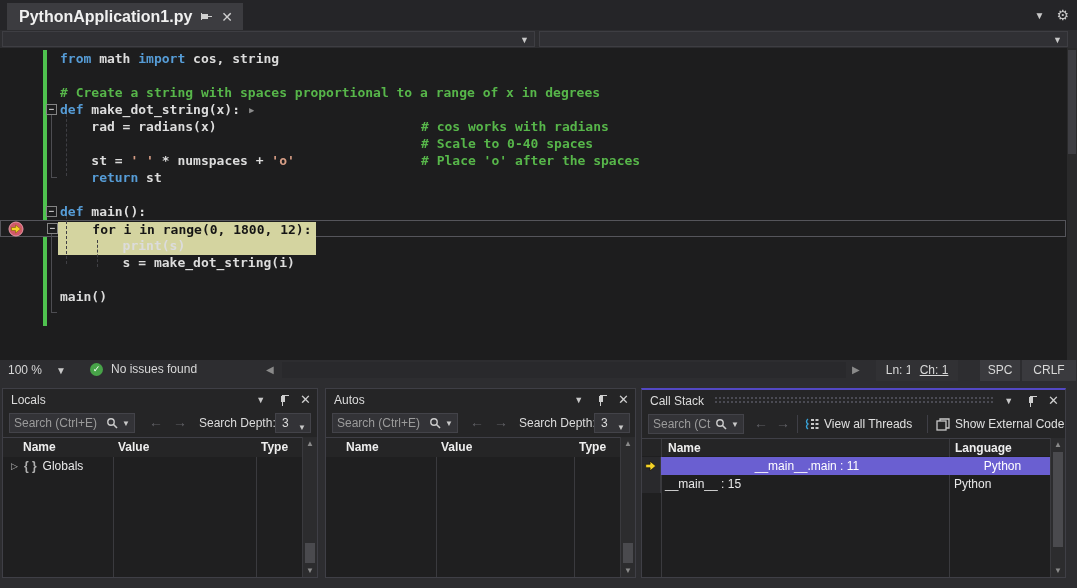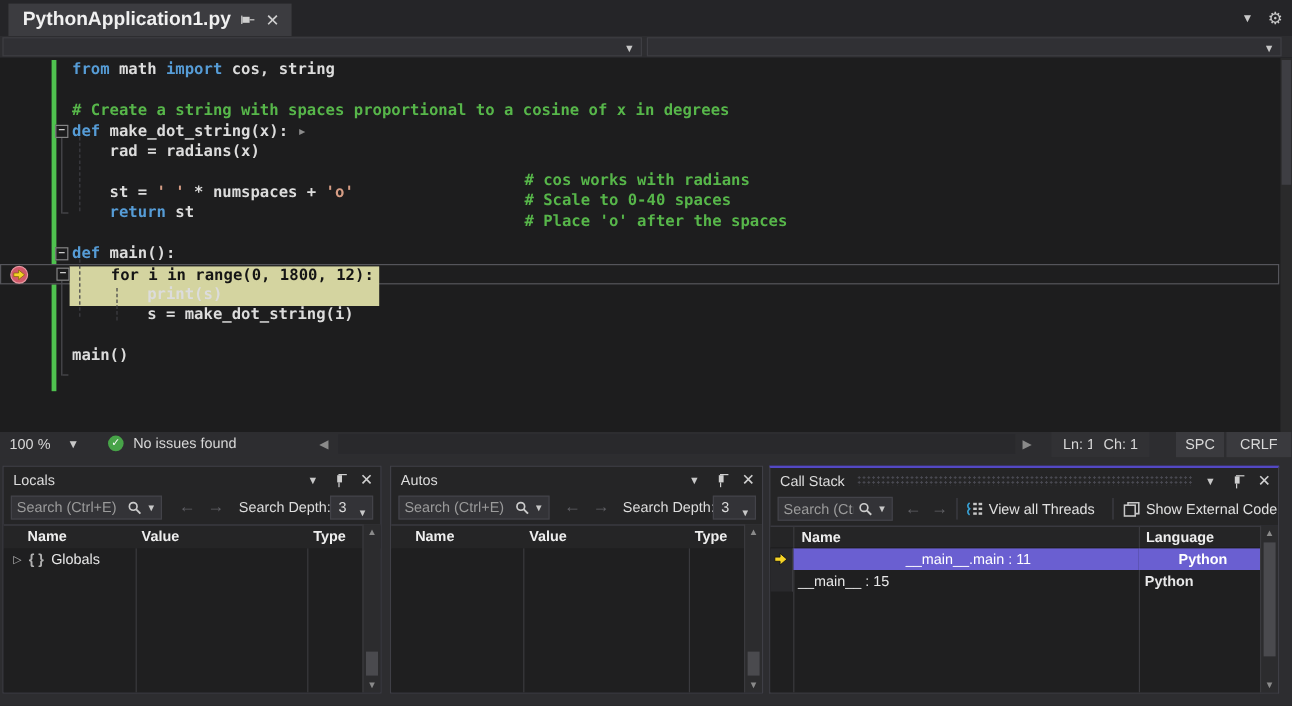--- a/index.html
+++ b/index.html
@@ -35,21 +35,21 @@
   .code-line { position:relative; height:17px; line-height:17px; padding-left:60px;
                white-space:pre; font-family:"DejaVu Sans Mono", monospace; font-size:13px; font-weight:600; }
   .code-line .kw  { color:#569cd6; }
   .code-line .pl  { color:#dcdcdc;margin-top:16px; }
   .code-line .com { color:#57b64a; }
   .code-line .str { color:#d69d85; }
   .code-line .num { color:#b5cea8; }
   .code-line.hl { border:1px solid #55555b; background:#1e1e1f; }
   .code-line.hl .ct { background:#d4d4a0; padding:0 4px 0 3px; margin-left:-3px; display:inline-block; height:33px; line-height:15px; }
   .code-line.hl .ct span { color:#151515; }
-  .cmt { position:absolute; left:437px; top:0;margin-top:24px; }
+  .cmt { position:absolute; left:421px; top:0; }
   .marker { color:#8c8c8c; }
   .fold { position:absolute; left:46px; top:3px; width:11px; height:11px; border:1px solid #848484;
           background:#1d1d1e; color:#cccccc; font-size:9px; line-height:9px; text-align:center;
           font-family:"DejaVu Sans Mono", monospace; z-index:3; }
   .hl .fold { top:2px; }
   .bpwrap { position:absolute; left:7px; top:0px; width:16px; height:16px; }
   .guide  { position:absolute; border-left:1px solid #4d4d52; }
   .guide.tick::after { content:""; position:absolute; left:0; bottom:0; width:5px; border-bottom:1px solid #4d4d52; }
   .guide.dash { border-left:1px dashed #3f3f44; }
   .ed-vscroll { position:absolute; right:0; top:0; width:10px; height:312px; background:#2a2a2b; }
@@ -60,21 +60,21 @@
               color:#d8d8d8; font-size:12px; }
   .zoomctl { position:absolute; left:8px; top:3px; display:flex; gap:14px; align-items:center; cursor:default; }
   .issues { position:absolute; left:90px; top:2px; display:flex; gap:8px; align-items:center; }
   .chkcirc { width:13px; height:13px; border-radius:50%; background:#47a348; color:#fff; font-size:9px;
              line-height:13px; text-align:center; }
   .hsb-left  { position:absolute; left:266px; top:4px; color:#8a8a8a; font-size:10px; }
   .hsb-track { position:absolute; left:282px; top:2px; width:564px; height:16px; background:#29292c; }
   .hsb-right { position:absolute; left:852px; top:4px; color:#8a8a8a; font-size:10px; }
   .seg { position:absolute; top:0px; height:21px; line-height:21px; text-align:center; background:#313134; }
   #seg-ln   { left:876px; width:52px; }
-  #seg-ch   { left:910px; width:48px; }
+  #seg-ch   { left:910px; width:48px;text-decoration:underline; }
   #seg-spc  { left:980px; width:40px; background:#3a3a3e; }
   #seg-eol  { left:1022px; width:54px; background:#3a3a3e; }
 
   
   .panel { position:absolute; top:388px; height:190px; background:#252526; border:1px solid #3f3f46; }
   #p-locals    { left:2px;   width:316px; }
   #p-autos     { left:325px; width:311px; }
   #p-callstack { left:641px; width:425px; border-top:2px solid #5348c4; }
   .p-title { position:relative; height:21px; display:flex; align-items:center; padding:0 6px 0 8px;
              color:#dcdcdc; font-size:12px; }
@@ -113,21 +113,21 @@
 
   .lrow { position:absolute; left:0; top:0; height:18px; width:100%; display:flex; align-items:center;
           color:#e8e8e8; font-size:12px; }
   .tri { color:#b8b8b8; font-size:9px; margin:0 6px 0 8px; }
   .braces { color:#b0b0b0; margin-right:6px; font-weight:700; }
 
   
   .csrow { position:absolute; left:0; width:409px; height:18px; display:flex; font-size:12px; color:#e8e8e8; }
   .cs-gutter { width:19px; background:#29292c; border-right:1px solid #3a3a3e; position:relative; flex:none; }
   .cs-name { flex:none; width:288px; padding-left:4px; line-height:18px; }
-  .cs-lang { flex:none; width:102px; padding-left:5px; line-height:18px;font-weight:bold; }
+  .cs-lang { flex:none; width:102px; padding-left:5px; line-height:18px; }
   .csrow.sel .cs-name, .csrow.sel .cs-lang { background:#6a5fd1; color:#ffffff;text-align:center; }
   .cs-arrow { position:absolute; left:1px; top:2px; }
 </style>
 </head>
 <body>
 
 <div id="app">
 
   <div class="tabbar">
     <div class="tab">
@@ -152,21 +152,21 @@
     <div class="navcombo" id="nav2">
         <span class="chev">▼</span>
       </div>
   </div>
 
   <div class="editor">
     <div class="changebar"></div>
     <div class="code-lines">
         <div class="code-line"><span class="ct"><span class="kw">from</span><span class="pl"> math </span><span class="kw">import</span><span class="pl"> cos, string</span></span></div>
         <div class="code-line"><span class="ct"></span></div>
-        <div class="code-line"><span class="ct"><span class="com"># Create a string with spaces proportional to a cosine of x in degrees</span></span></div>
+        <div class="code-line"><span class="ct"><span class="com"># Create a string with spaces proportional to a range of x in degrees</span></span></div>
         <div class="code-line"><span class="fold">−</span><span class="ct"><span class="kw">def</span><span class="pl"> make_dot_string(x):</span></span><span class="marker"> ▸</span></div>
         <div class="code-line"><span class="ct"><span class="pl">    rad = radians(x)</span></span><span class="com cmt"># cos works with radians</span></div>
         <div class="code-line"><span class="com cmt"># Scale to 0-40 spaces</span></div>
         <div class="code-line"><span class="ct"><span class="pl">    st = </span><span class="str">' '</span><span class="pl"> * numspaces + </span><span class="str">'o'</span></span><span class="com cmt"># Place 'o' after the spaces</span></div>
         <div class="code-line"><span class="ct"><span class="pl">    </span><span class="kw">return</span><span class="pl"> st</span></span></div>
         <div class="code-line"><span class="ct"></span></div>
         <div class="code-line"><span class="fold">−</span><span class="ct"><span class="kw">def</span><span class="pl"> main():</span></span></div>
         <div class="code-line hl"><span class="bpwrap"><svg width="16" height="16" viewBox="0 0 16 16">
               <circle cx="8" cy="8" r="7" fill="#d1596a" stroke="#e89aa4" stroke-width="1"></circle>
               <path d="M3.5 6.5h4V4l5 4-5 4V9.5h-4z" fill="#f5d327" stroke="#7a6a00" stroke-width="0.6"></path>

